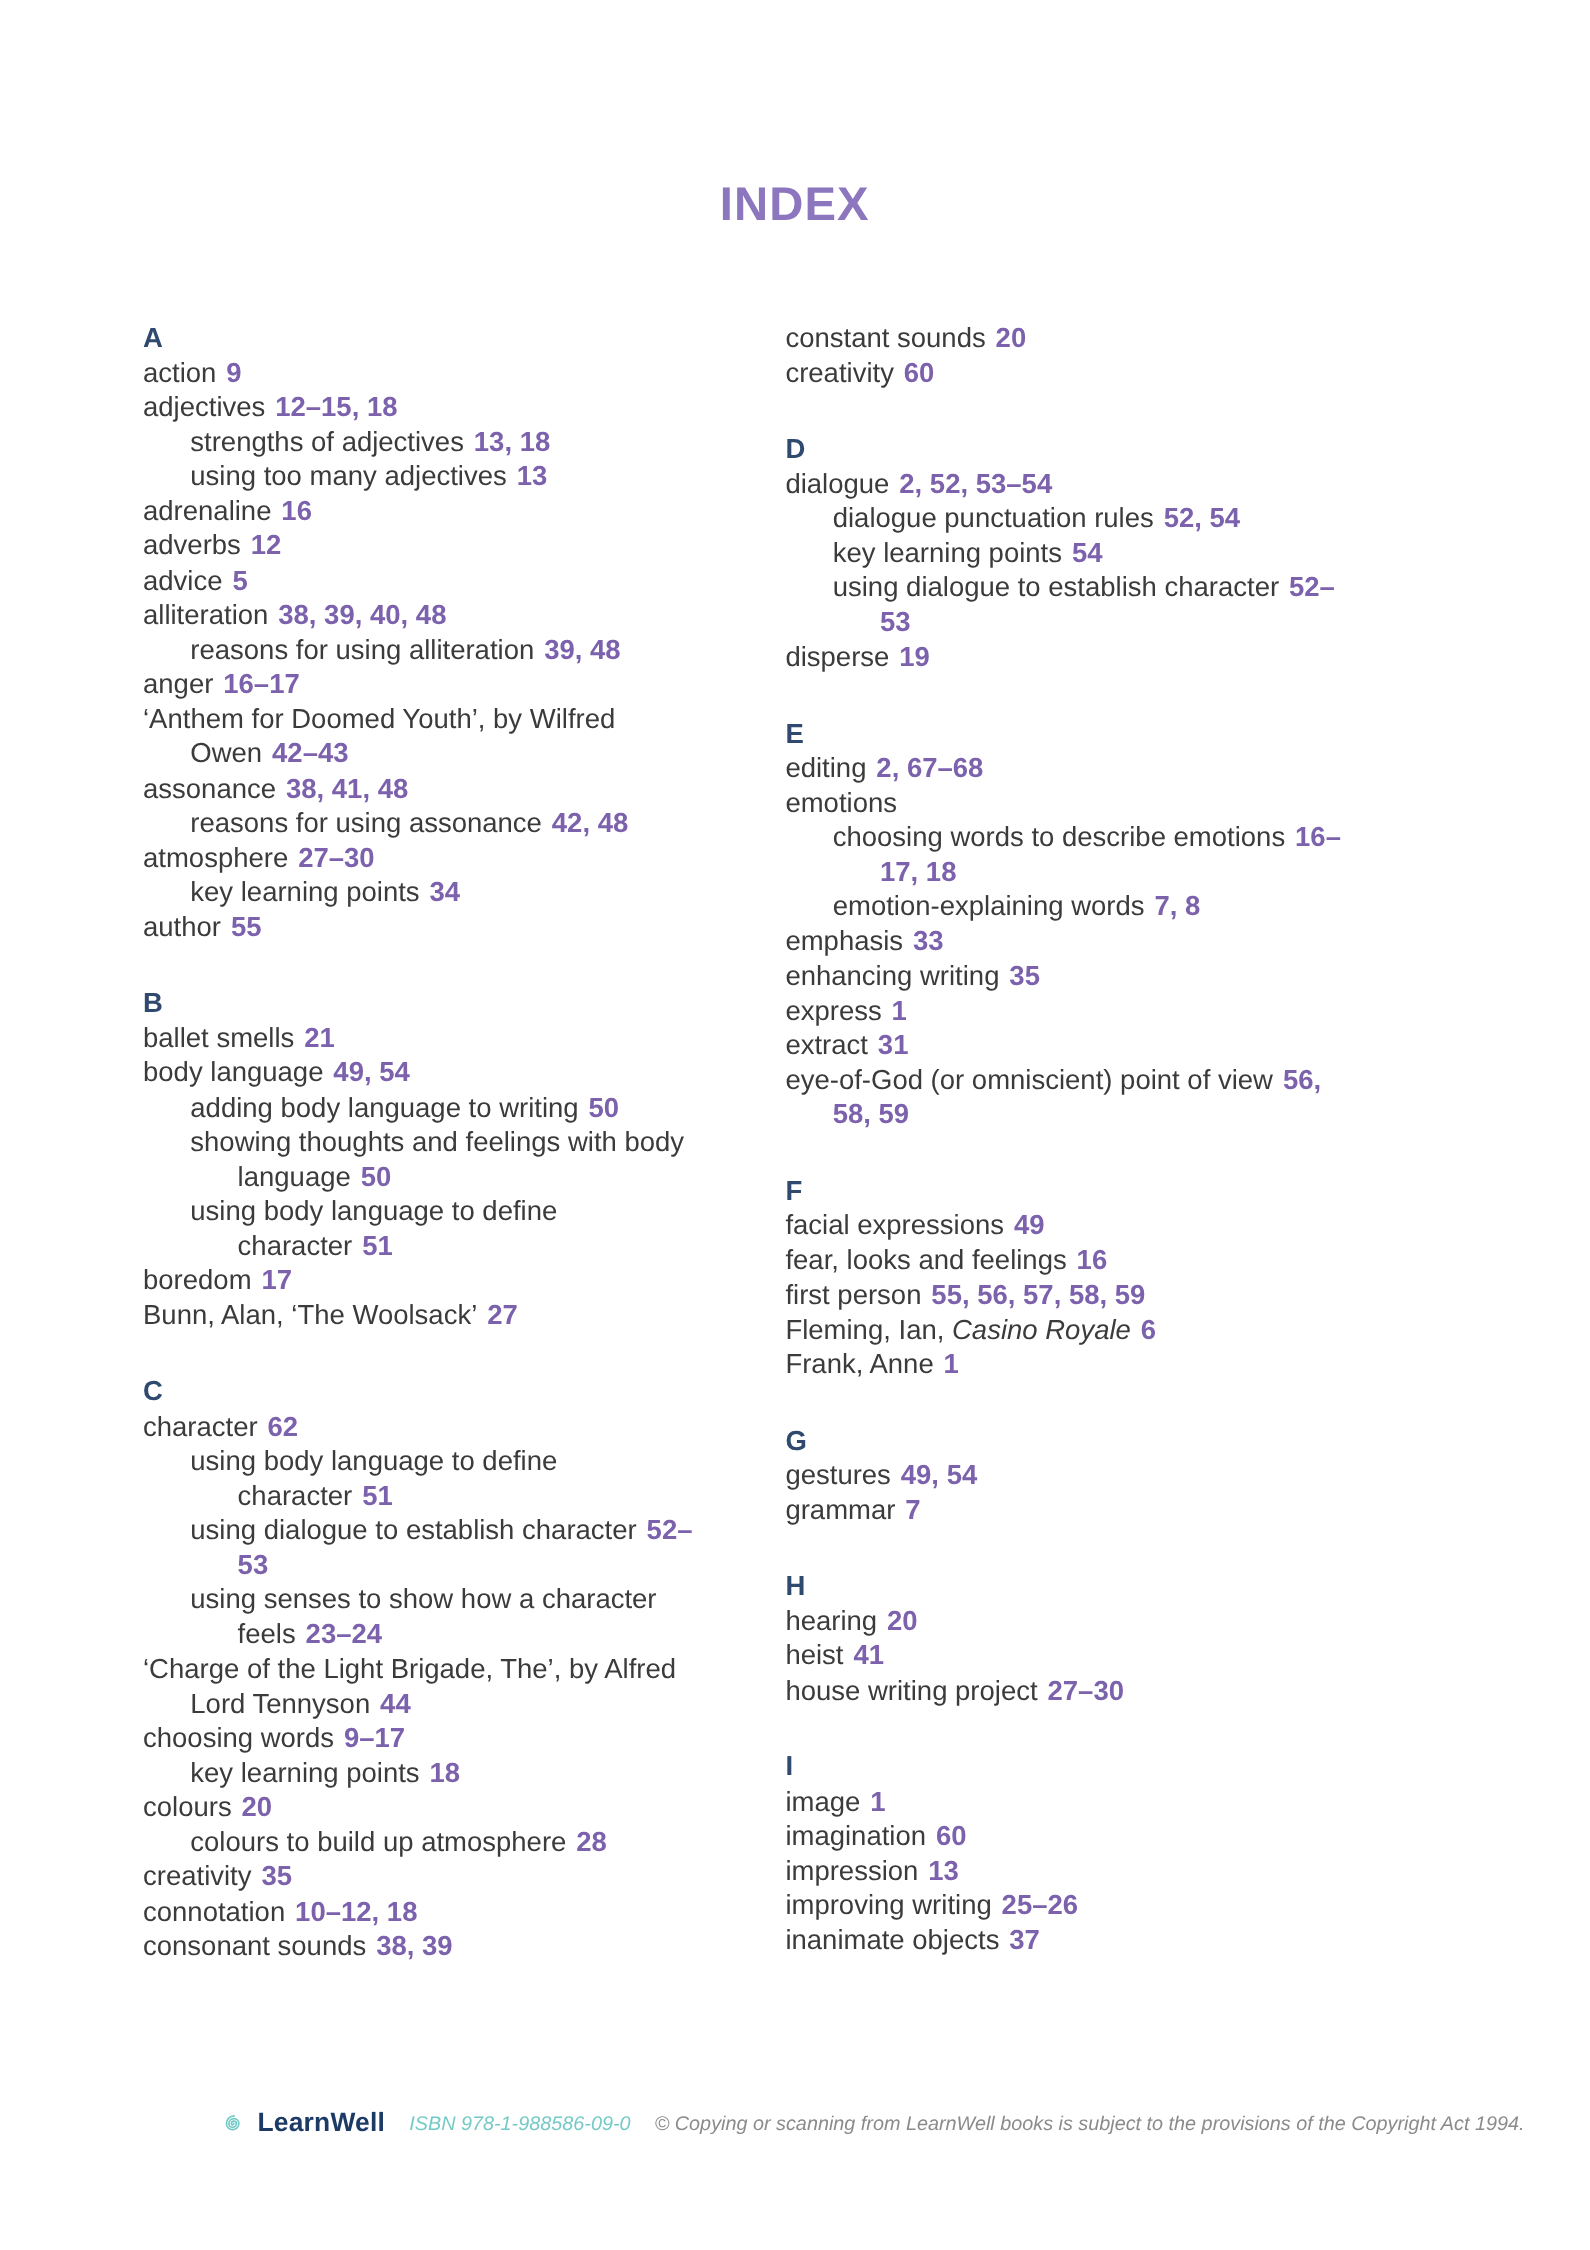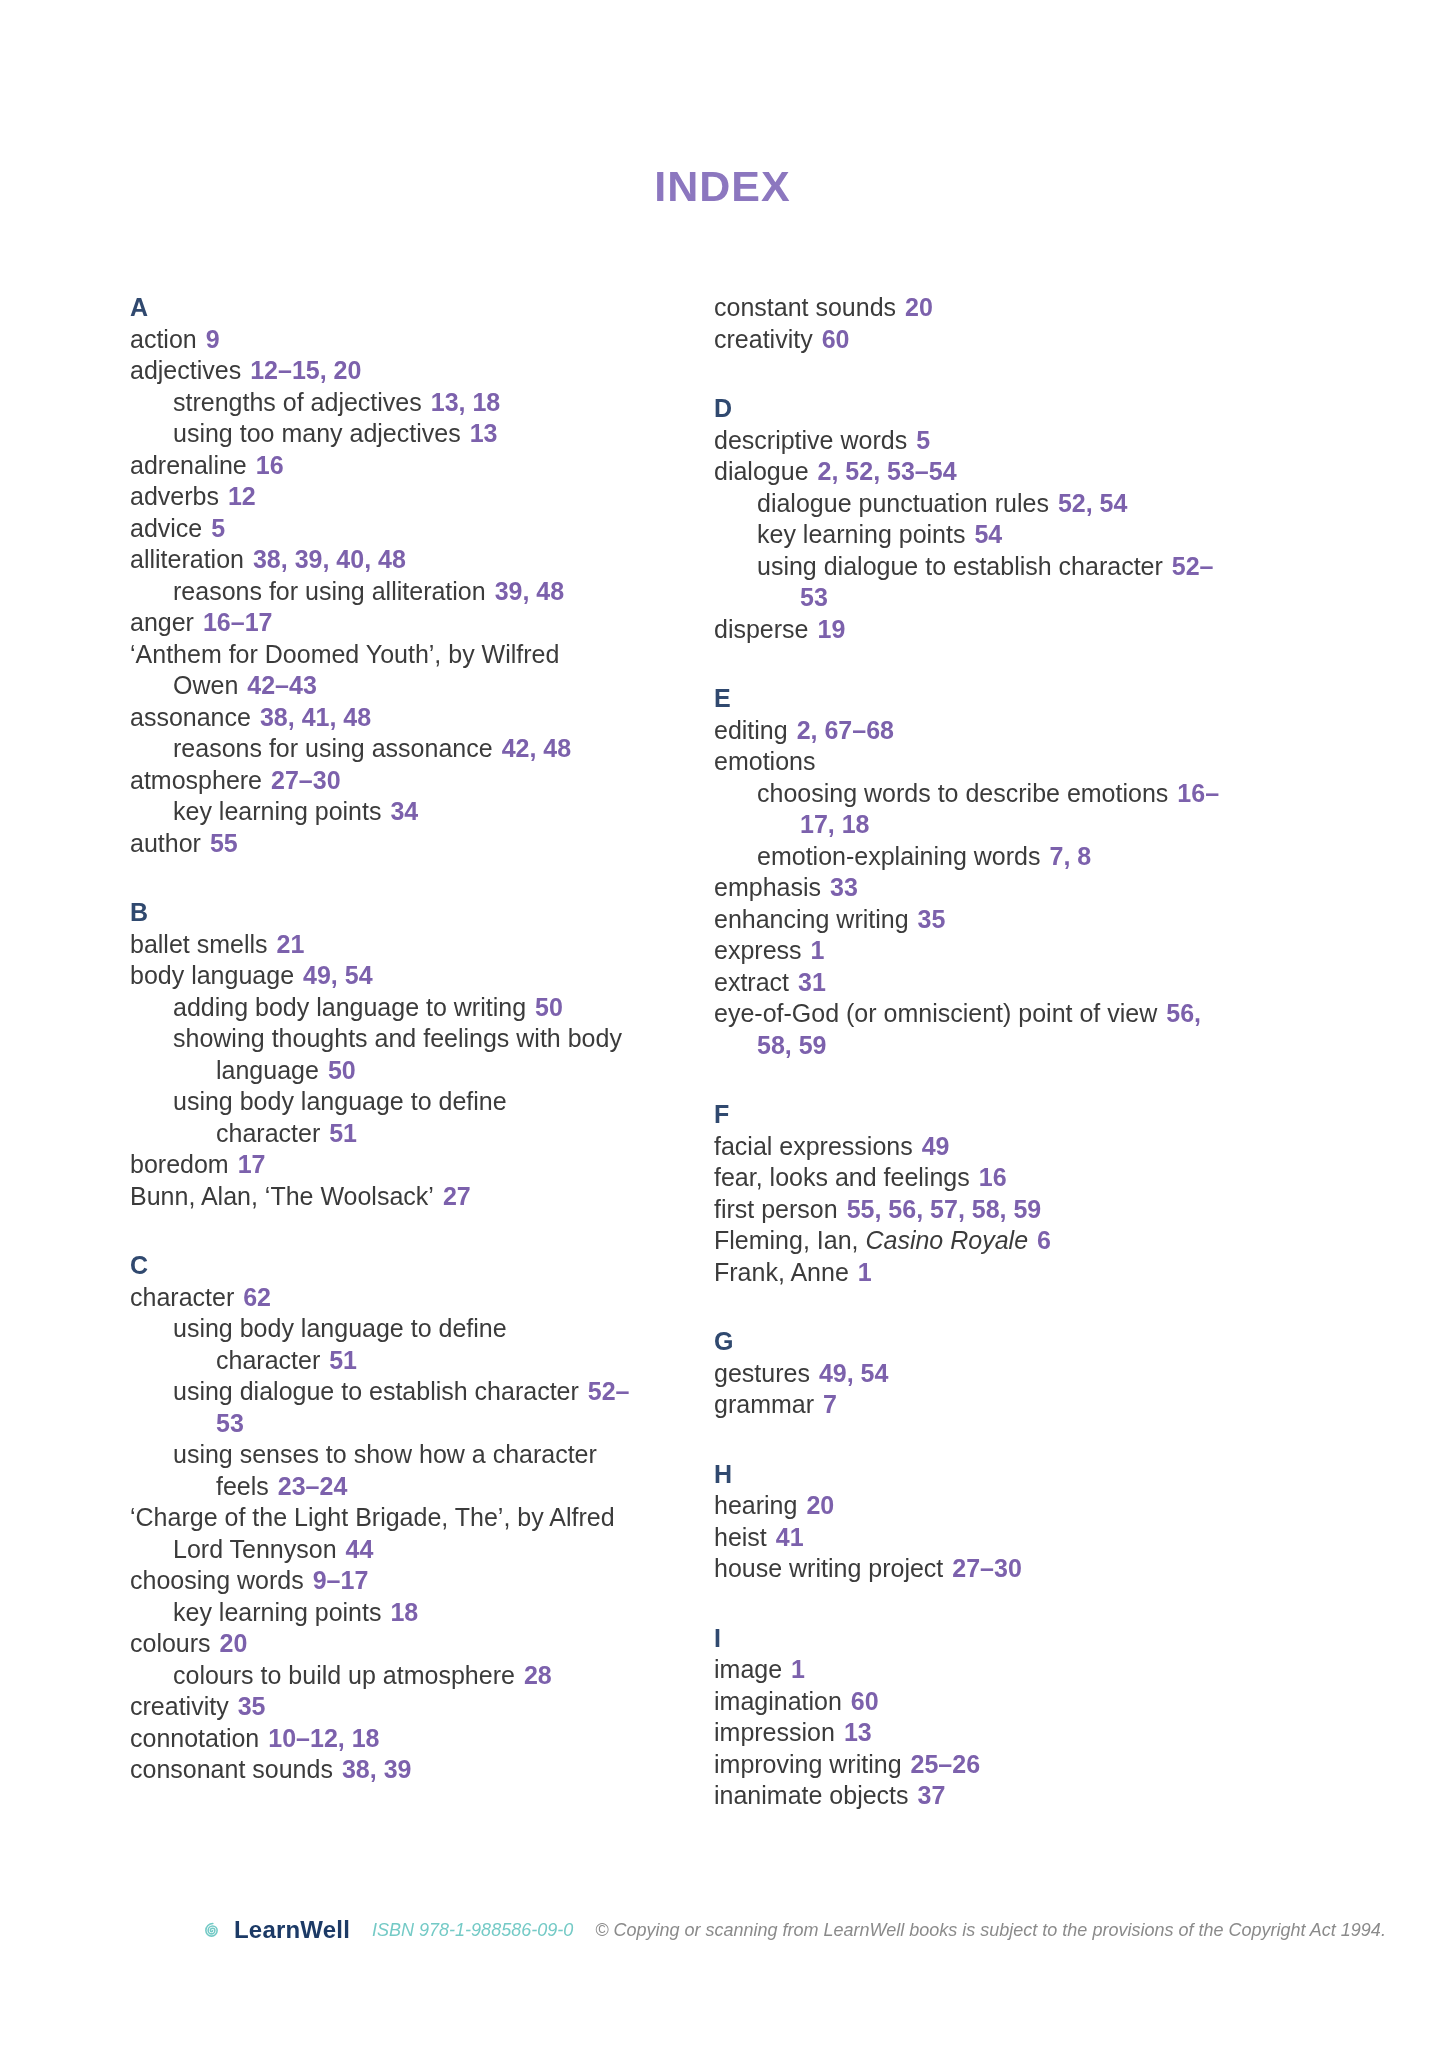--- a/index.html
+++ b/index.html
@@ -85,21 +85,21 @@
 <body>
 
 <div class="page">
 
   <h1 class="title">INDEX</h1>
 
   <div class="columns">
     <div class="col left">
         <div class="letter">A</div>
         <div class="line ind0"><span class="term"><span>action</span></span><span class="pg">9</span></div>
-        <div class="line ind0"><span class="term"><span>adjectives</span></span><span class="pg">12–15, 20</span></div>
+        <div class="line ind0"><span class="term"><span>adjectives</span></span><span class="pg">12–15, 18</span></div>
         <div class="line ind1"><span class="term"><span>strengths of adjectives</span></span><span class="pg">13, 18</span></div>
         <div class="line ind1"><span class="term"><span>using too many adjectives</span></span><span class="pg">13</span></div>
         <div class="line ind0"><span class="term"><span>adrenaline</span></span><span class="pg">16</span></div>
         <div class="line ind0"><span class="term"><span>adverbs</span></span><span class="pg">12</span></div>
         <div class="line ind0"><span class="term"><span>advice</span></span><span class="pg">5</span></div>
         <div class="line ind0"><span class="term"><span>alliteration</span></span><span class="pg">38, 39, 40, 48</span></div>
         <div class="line ind1"><span class="term"><span>reasons for using alliteration</span></span><span class="pg">39, 48</span></div>
         <div class="line ind0"><span class="term"><span>anger</span></span><span class="pg">16–17</span></div>
         <div class="line ind0"><span class="term"><span>‘Anthem for Doomed Youth’, by Wilfred</span></span></div>
         <div class="line ind1"><span class="term"><span>Owen</span></span><span class="pg">42–43</span></div>
@@ -133,21 +133,20 @@
         <div class="line ind0"><span class="term"><span>colours</span></span><span class="pg">20</span></div>
         <div class="line ind1"><span class="term"><span>colours to build up atmosphere</span></span><span class="pg">28</span></div>
         <div class="line ind0"><span class="term"><span>creativity</span></span><span class="pg">35</span></div>
         <div class="line ind0"><span class="term"><span>connotation</span></span><span class="pg">10–12, 18</span></div>
         <div class="line ind0"><span class="term"><span>consonant sounds</span></span><span class="pg">38, 39</span></div>
       </div>
     <div class="col right">
         <div class="line ind0"><span class="term"><span>constant sounds</span></span><span class="pg">20</span></div>
         <div class="line ind0"><span class="term"><span>creativity</span></span><span class="pg">60</span></div>
         <div class="letter">D</div>
-        <div class="line ind0"><span class="term"><span>descriptive words</span></span><span class="pg">5</span></div>
         <div class="line ind0"><span class="term"><span>dialogue</span></span><span class="pg">2, 52, 53–54</span></div>
         <div class="line ind1"><span class="term"><span>dialogue punctuation rules</span></span><span class="pg">52, 54</span></div>
         <div class="line ind1"><span class="term"><span>key learning points</span></span><span class="pg">54</span></div>
         <div class="line ind1"><span class="term"><span>using dialogue to establish character</span></span><span class="pg">52–</span></div>
         <div class="line ind2"><span class="pg solo">53</span></div>
         <div class="line ind0"><span class="term"><span>disperse</span></span><span class="pg">19</span></div>
         <div class="letter">E</div>
         <div class="line ind0"><span class="term"><span>editing</span></span><span class="pg">2, 67–68</span></div>
         <div class="line ind0"><span class="term"><span>emotions</span></span></div>
         <div class="line ind1"><span class="term"><span>choosing words to describe emotions</span></span><span class="pg">16–</span></div>

